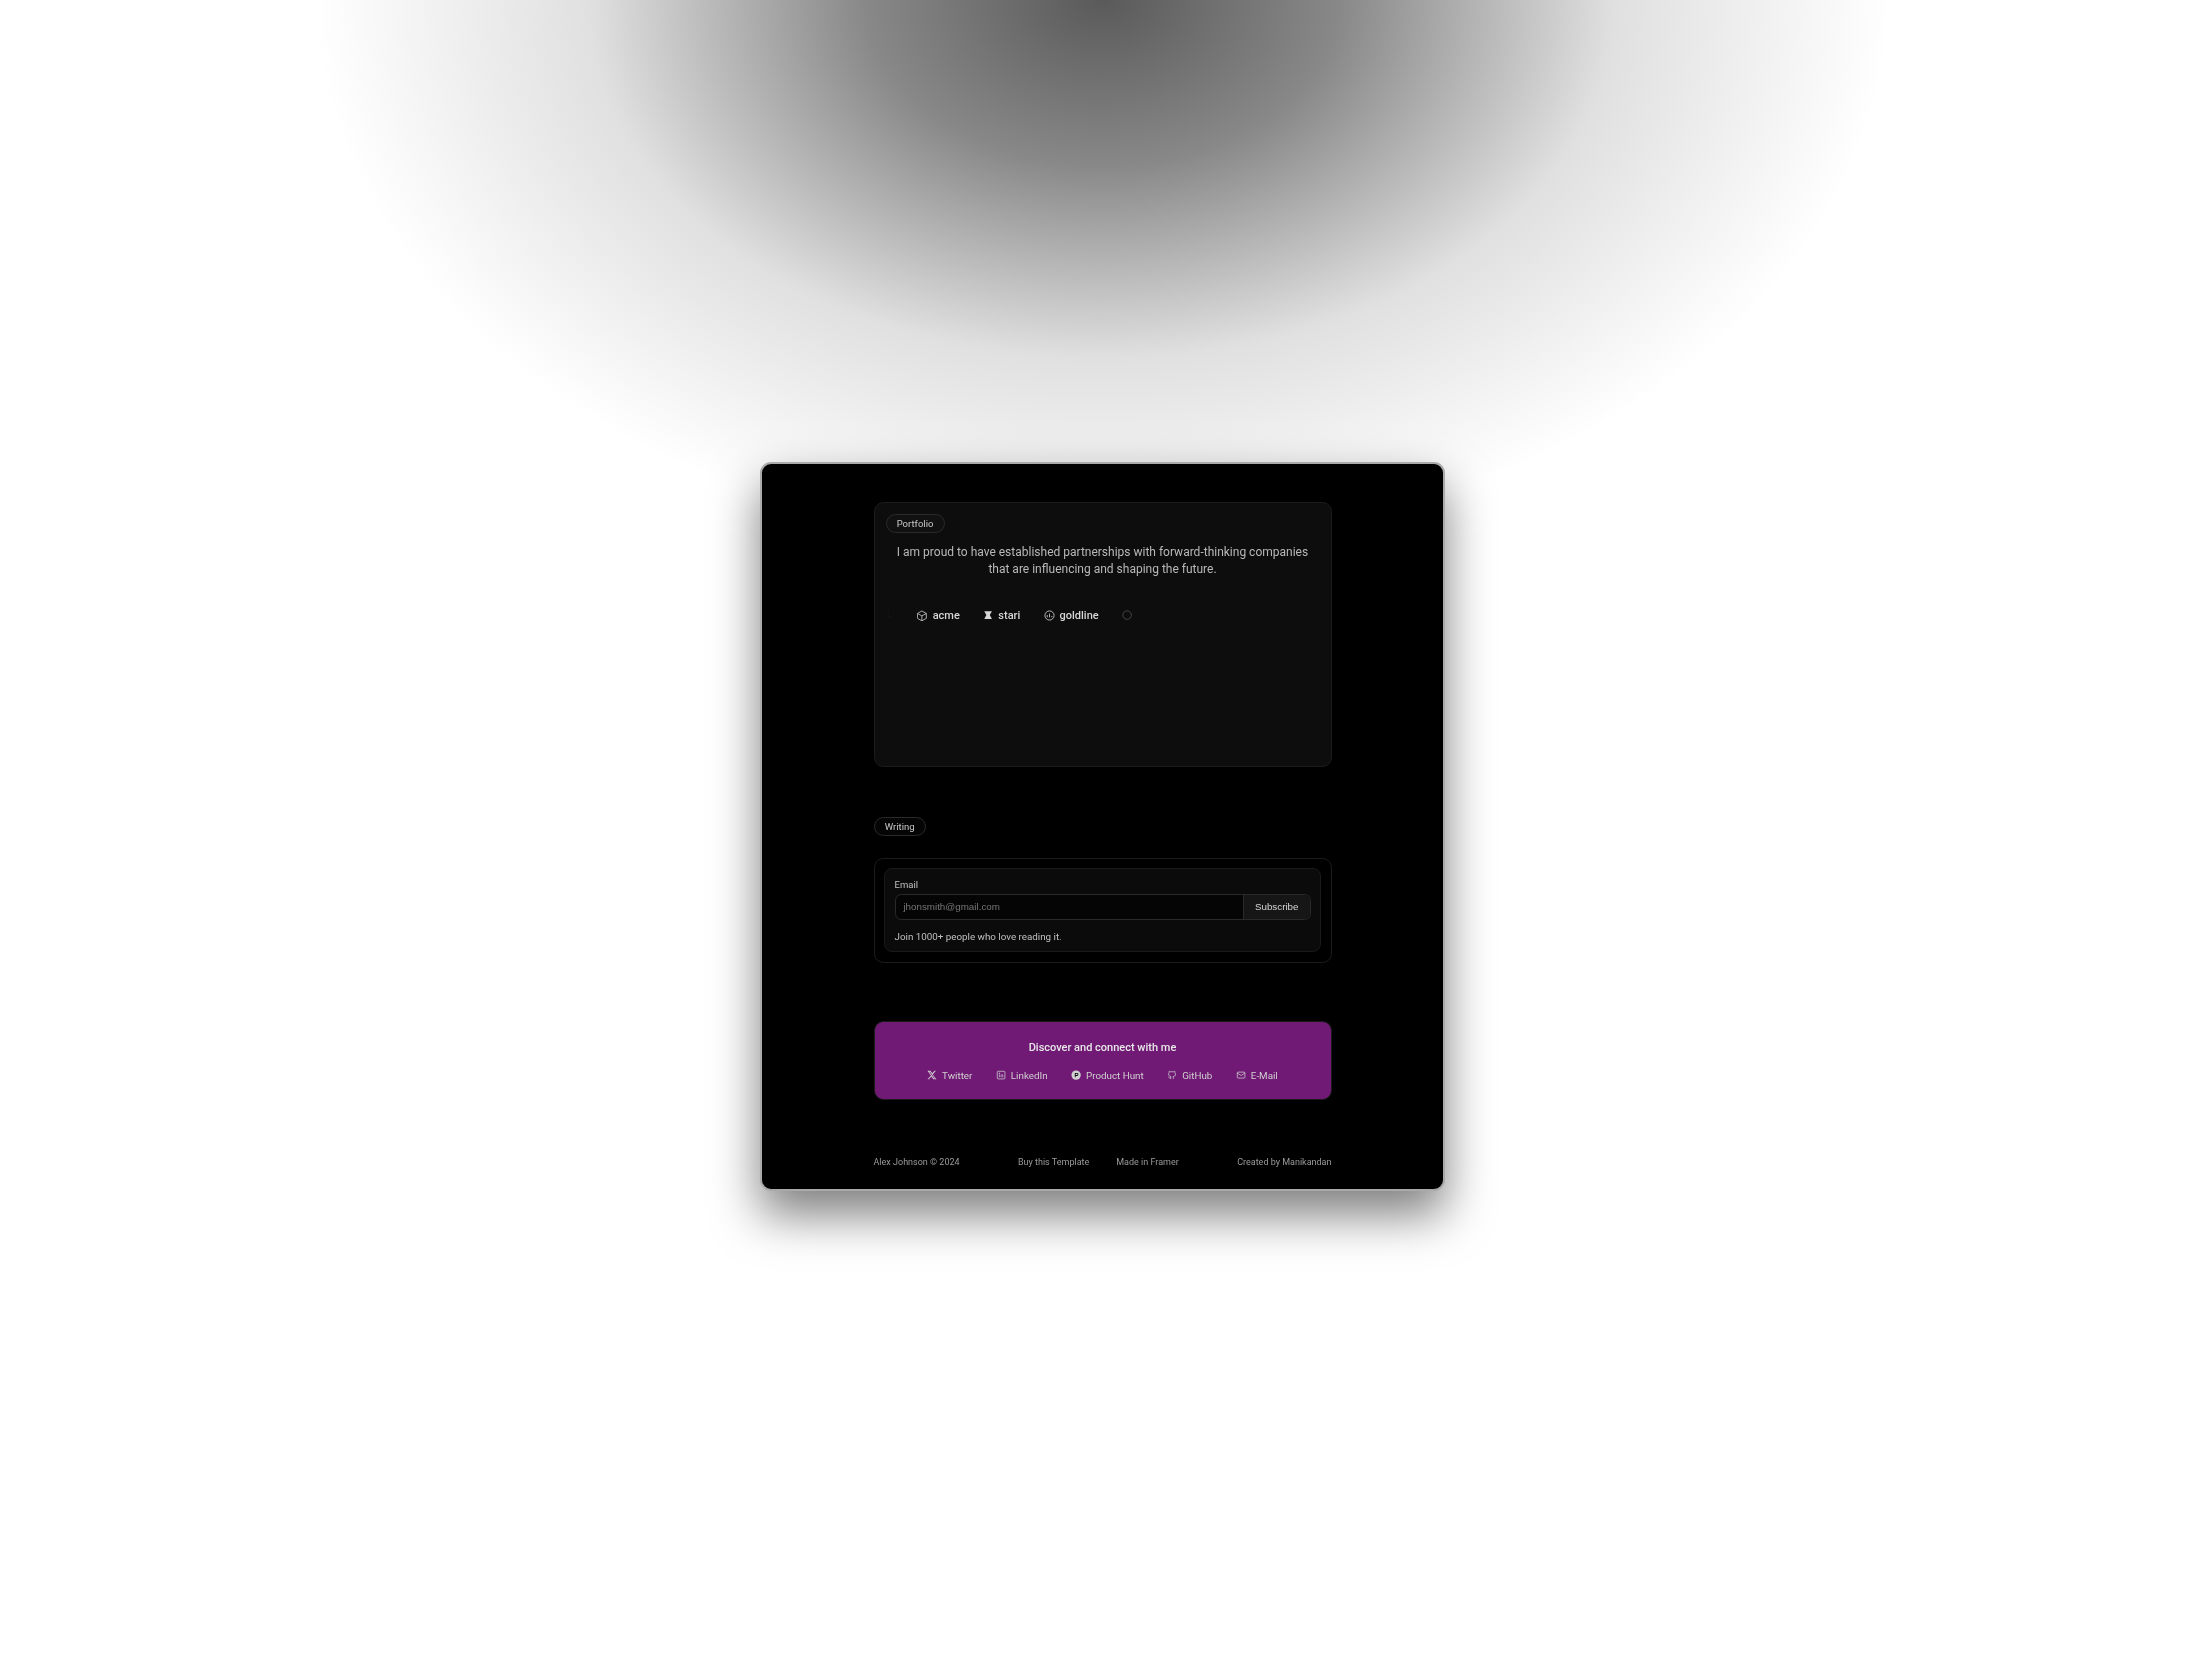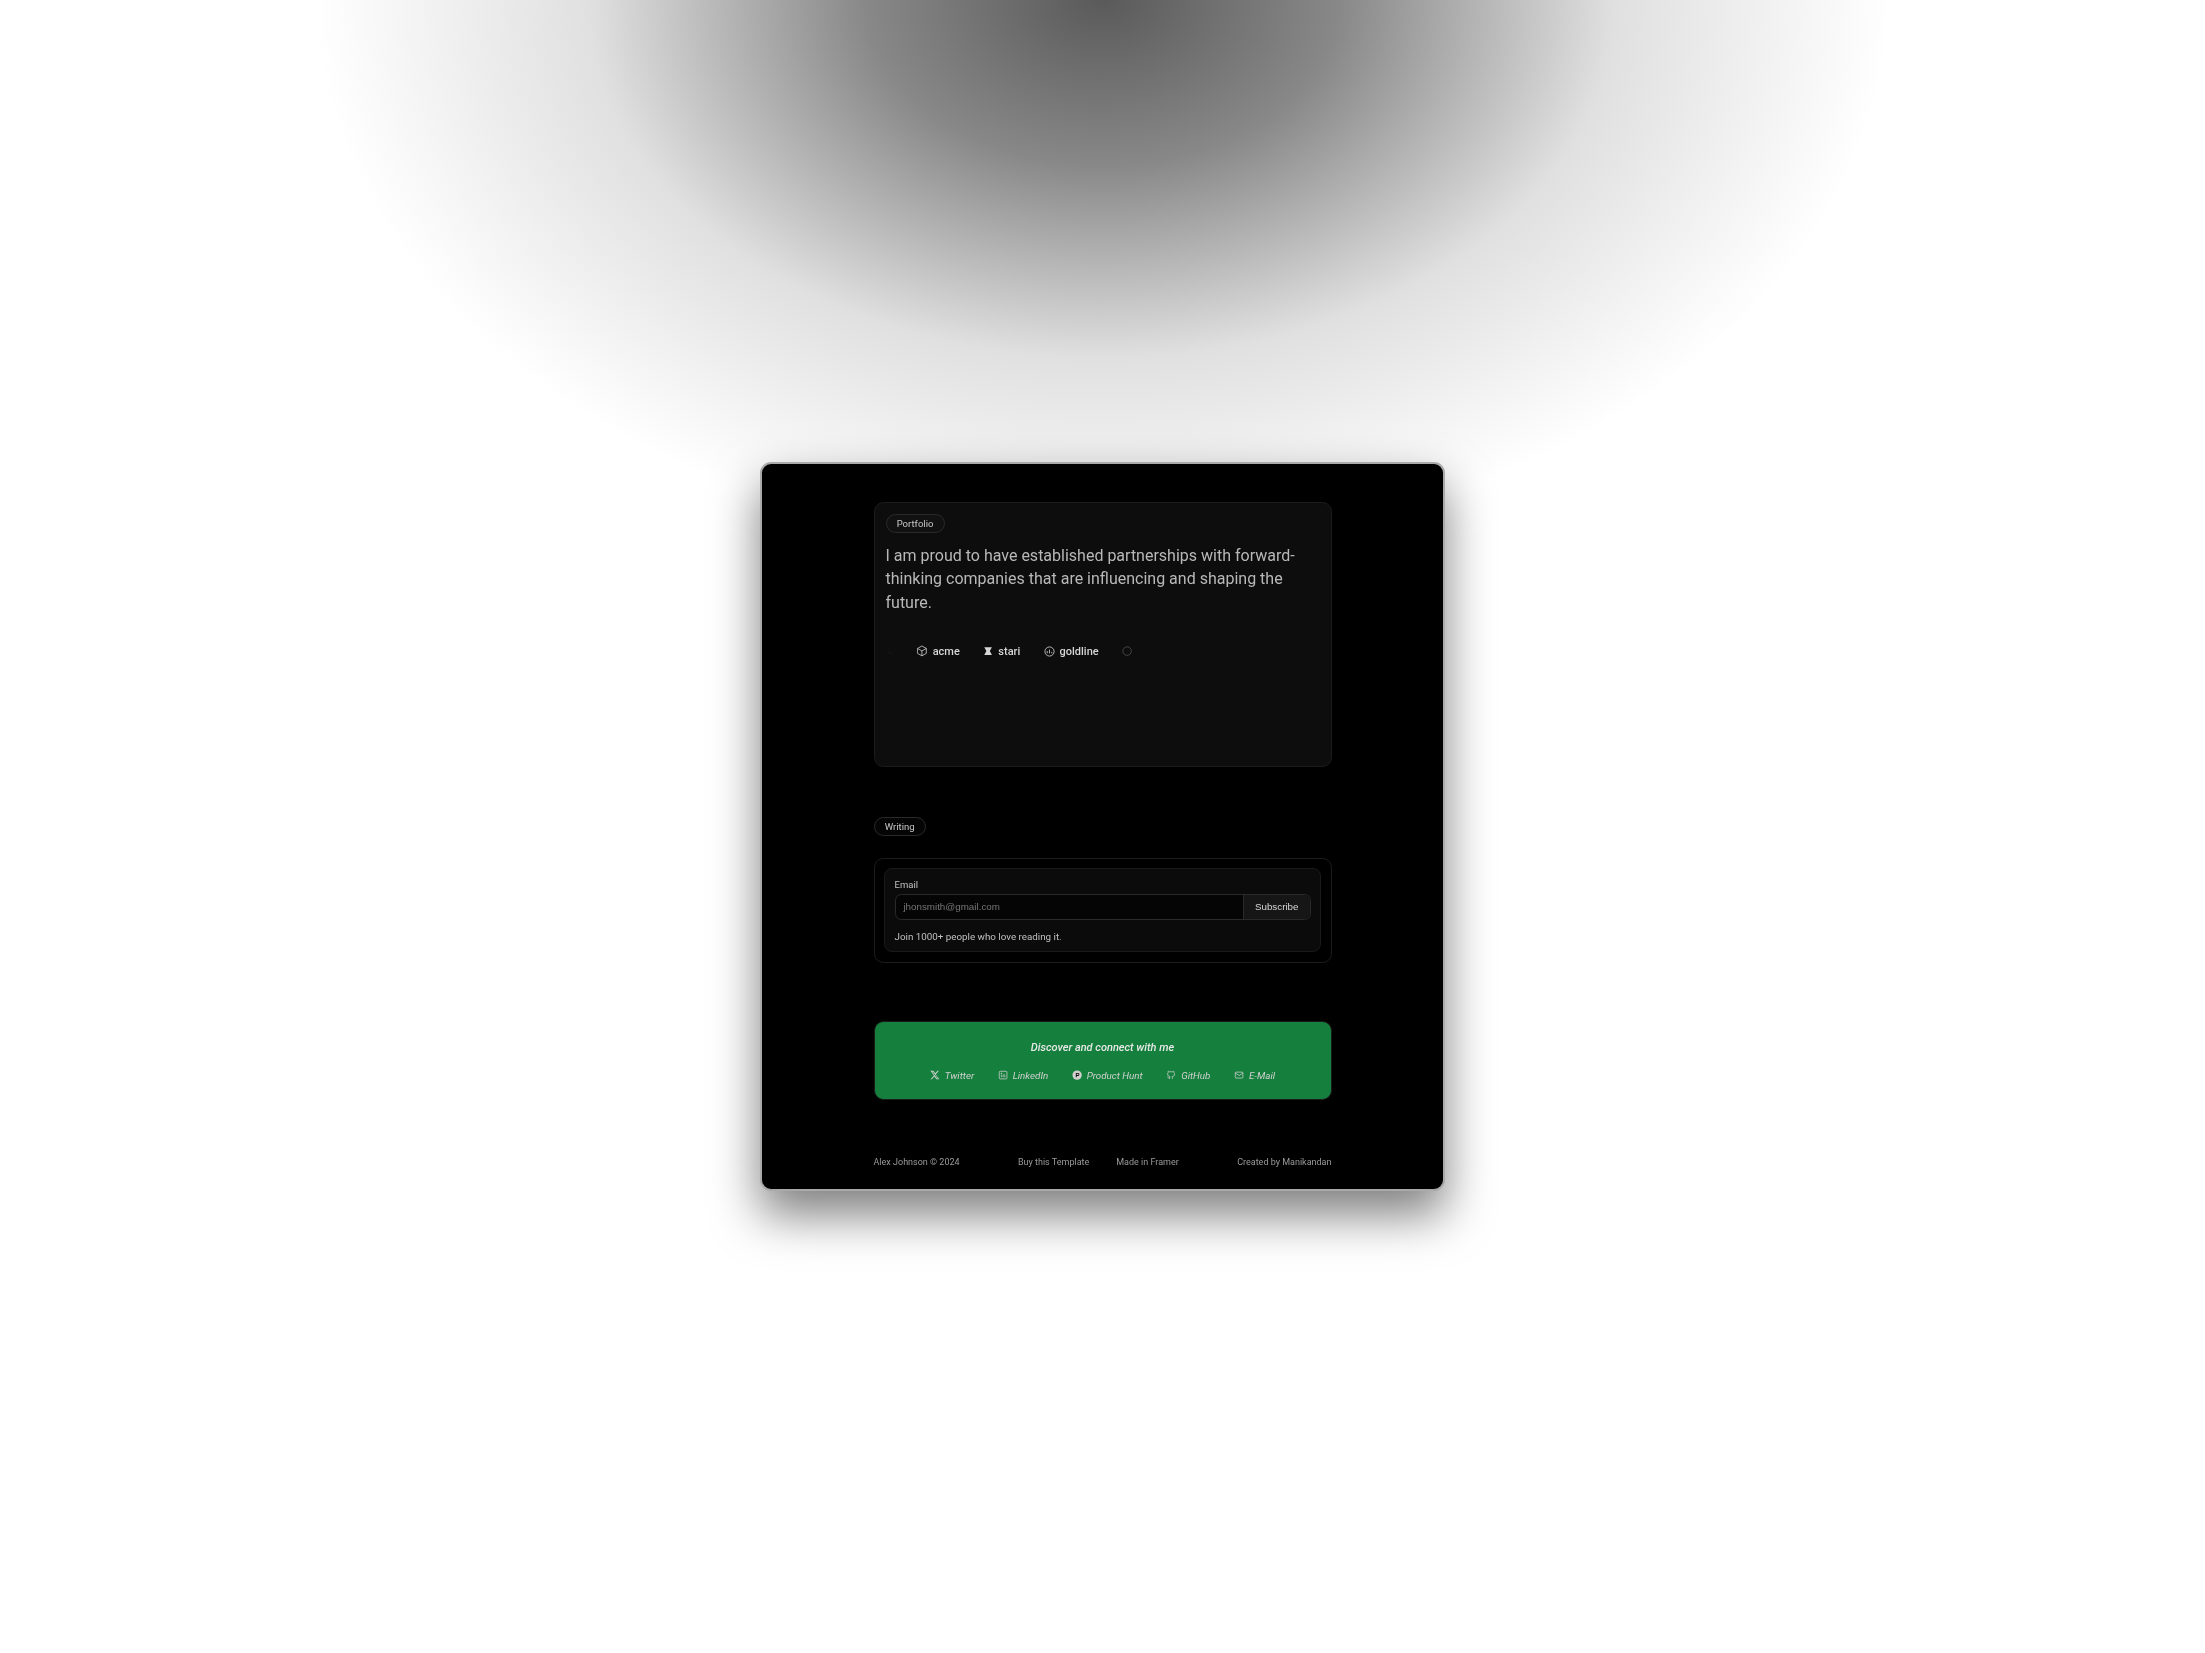--- a/index.html
+++ b/index.html
@@ -37,23 +37,24 @@
     display: inline-block;
     background: rgba(255,255,255,0.02);
     border: 0.8px solid #2a2a2a;
     border-radius: 787px;
     padding: 3.2px 10.2px;
     font-size: 9.5px;
     color: #c8c8c8;
     margin-bottom: 10.2px;
   }
   .card-text {
-    font-size: 16px;
+    font-size: 12px;
     line-height: 1.48;
     color: #b8b8b8;
+    text-align: center;
   }
   .logos {
     display: flex;
     gap: 23.6px;
     margin-top: 30px;
     overflow: hidden;
     position: relative;
     mask-image: linear-gradient(to right, transparent 0%, black 8%, black 92%, transparent 100%);
     -webkit-mask-image: linear-gradient(to right, transparent 0%, black 8%, black 92%, transparent 100%);
     padding: 0 1.6px;
@@ -120,27 +121,26 @@
     border: none;
     border-left: 0.8px solid #2a2a2a;
     color: #d6d6d6;
     font-size: 9.8px;
     padding: 6.3px 11px;
     cursor: pointer;
     border-radius: 0 5.5px 5.5px 0;
   }
   .join-text { font-size: 9.8px; color: #c0c0c0; margin-top: 11px; }
   .connect-card {
-    background: #15803d;
+    background: #701a75;
     border: 0.8px solid #1a1a1a;
     border-radius: 9.5px;
     padding: 19px 11px 17.3px 11px;
     margin-top: 58px;
     text-align: center;
-    font-style: italic;
   }
   .connect-title { color: #e8e8e8; font-size: 11px; font-weight: 500; margin-bottom: 15.8px; }
   .socials {
     display: flex;
     justify-content: center;
     gap: 23.6px;
   }
   .social-item {
     display: flex;
     align-items: center;

